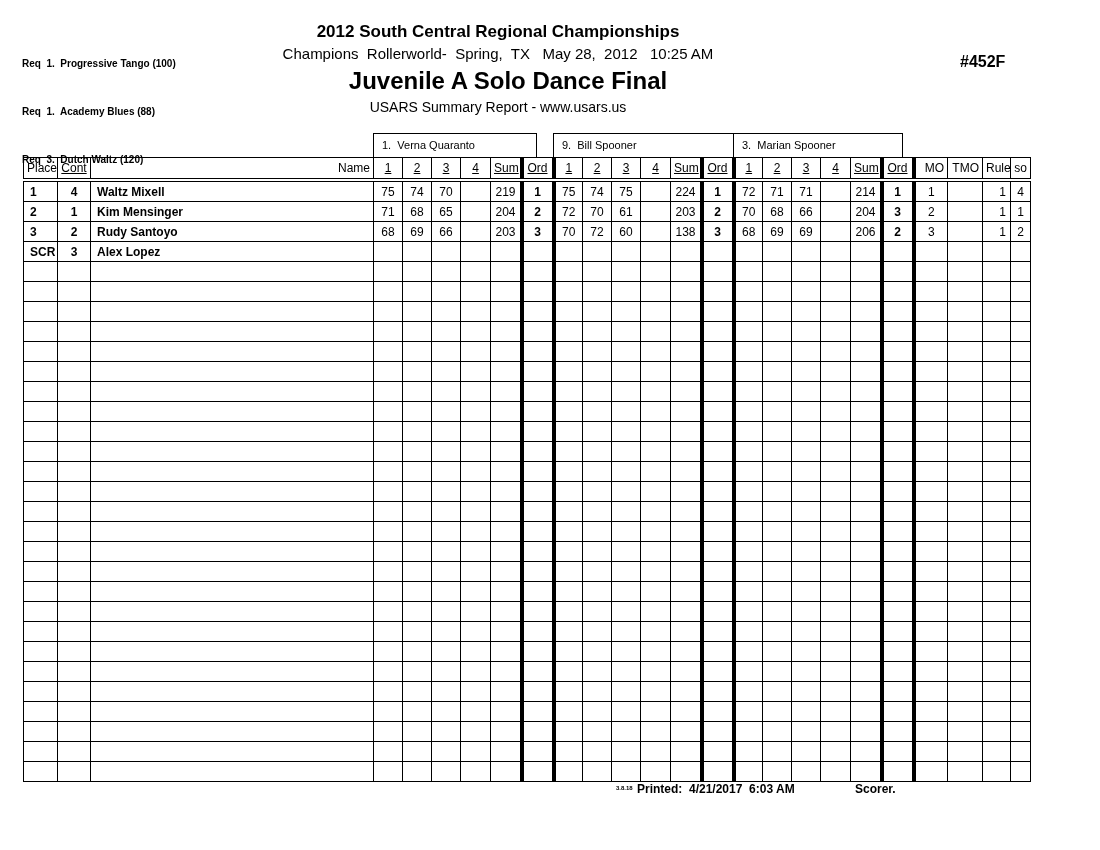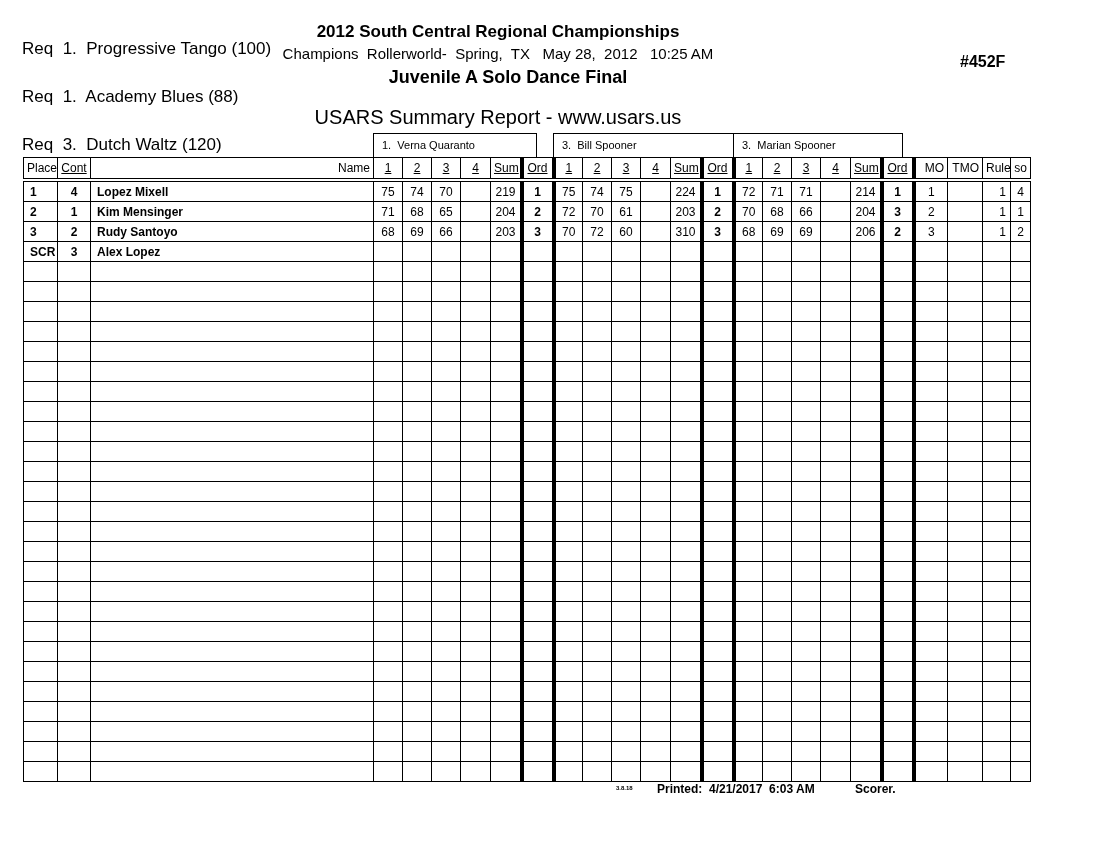--- a/index.html
+++ b/index.html
@@ -1,28 +1,28 @@
 <!DOCTYPE html>
 <html><head>
 <meta charset="utf-8">
 <style>
   html,body { margin:0; padding:0; background:#fff; }
   .page {
     position:relative; width:1100px; height:850px; background:#ffffff;
     font-family:"Liberation Sans", sans-serif; color:#000; overflow:hidden;
   }
   
-  .reqs { position:absolute; left:22px; top:9px; font-size:17px; font-weight:normal;
+  .reqs { position:absolute; left:22px; top:24px; font-size:10px; font-weight:bold;
           line-height:16px; white-space:pre; }
   
   .titleblock { position:absolute; left:0; top:22px; width:996px; text-align:center; }
   .title    { font-size:17px; font-weight:bold; }
   .subtitle { font-size:15px; margin-top:3px; white-space:pre; }
-  .event    { font-size:18px; font-weight:bold; margin-top:5px;padding-left:20px; }
-  .report   { font-size:20px; margin-top:18px; }
+  .event    { font-size:24px; font-weight:bold; margin-top:5px;padding-left:20px; }
+  .report   { font-size:14px; margin-top:4px; }
   .eventnum { position:absolute; left:960px; top:25px; font-size:16px; font-weight:bold;margin-top:28px; }
 
   
   .table-wrap { position:absolute; left:23px; top:133px; }
   .judge-row  { position:relative; height:24px; }
   .judge-box  { position:absolute; top:0; height:24px; box-sizing:border-box;
                 border:1px solid #000; border-bottom:none;
                 font-size:11px; padding:5px 0 0 8px; white-space:pre; }
   .jb1 { left:350px; width:164px; }
   .jb2 { left:530px; width:181px; }
@@ -36,21 +36,21 @@
   .hl { text-align:right; }
   .hc { text-align:center;text-decoration:underline; }
   .al { text-align:left; padding-left:6px; }
   .ac { text-align:center; }
   .ar { text-align:right; padding-right:4px; }
   .b  { font-weight:bold; }
   .ord { border-left:4px solid #000; border-right:4px solid #000; }
 
   
   .footer-version { position:absolute; left:616px; top:785px; font-size:6px; font-weight:bold; }
-  .footer-printed { position:absolute; left:637px; top:782px; font-size:12px; font-weight:bold; white-space:pre;margin-left:20px; }
+  .footer-printed { position:absolute; left:637px; top:782px; font-size:12px; font-weight:bold; white-space:pre; }
   .footer-scorer  { position:absolute; left:855px; top:782px; font-size:12px; font-weight:bold; }
 </style>
 </head>
 <body>
 
 <div class="page">
 
   <div class="reqs">
     <div>Req  1.  Progressive Tango (100)</div>
     <div>Req  1.  Academy Blues (88)</div>
@@ -62,21 +62,21 @@
     <div class="subtitle">Champions  Rollerworld-  Spring,  TX   May 28,  2012   10:25 AM</div>
     <div class="event">Juvenile A Solo Dance Final</div>
     <div class="report">USARS Summary Report - www.usars.us</div>
   </div>
 
   <div class="eventnum">#452F</div>
 
   <div class="table-wrap">
     <div class="judge-row">
       <div class="judge-box jb1">1.  Verna Quaranto</div>
-      <div class="judge-box jb2">3.  Bill Spooner</div>
+      <div class="judge-box jb2">9.  Bill Spooner</div>
       <div class="judge-box jb3">3.  Marian Spooner</div>
     </div>
 
     <table>
       <colgroup>
         <col style="width:34px">
           <col style="width:33px">
           <col style="width:283px">
         <col style="width:29px">
           <col style="width:29px">
@@ -131,21 +131,21 @@
           <th class="hl">MO</th>
           <th class="hl">TMO</th>
           <th class="hl">Rule</th>
           <th class="hl">so</th>
         </tr>
       </thead>
       <tbody>
           <tr>
             <td class="al b">1</td>
             <td class="ac b">4</td>
-            <td class="al b">Lopez Mixell</td>
+            <td class="al b">Waltz Mixell</td>
             <td class="ac">75</td>
             <td class="ac">74</td>
             <td class="ac">70</td>
             <td class="ac"></td>
             <td class="ar">219</td>
             <td class="ac b ord">1</td>
             <td class="ac">75</td>
             <td class="ac">74</td>
             <td class="ac">75</td>
             <td class="ac"></td>
@@ -196,21 +196,21 @@
             <td class="ac">68</td>
             <td class="ac">69</td>
             <td class="ac">66</td>
             <td class="ac"></td>
             <td class="ar">203</td>
             <td class="ac b ord">3</td>
             <td class="ac">70</td>
             <td class="ac">72</td>
             <td class="ac">60</td>
             <td class="ac"></td>
-            <td class="ar">310</td>
+            <td class="ar">138</td>
             <td class="ac b ord">3</td>
             <td class="ac">68</td>
             <td class="ac">69</td>
             <td class="ac">69</td>
             <td class="ac"></td>
             <td class="ar">206</td>
             <td class="ac b ord">2</td>
             <td class="ac">3</td>
             <td class="ac"></td>
             <td class="ar">1</td>

